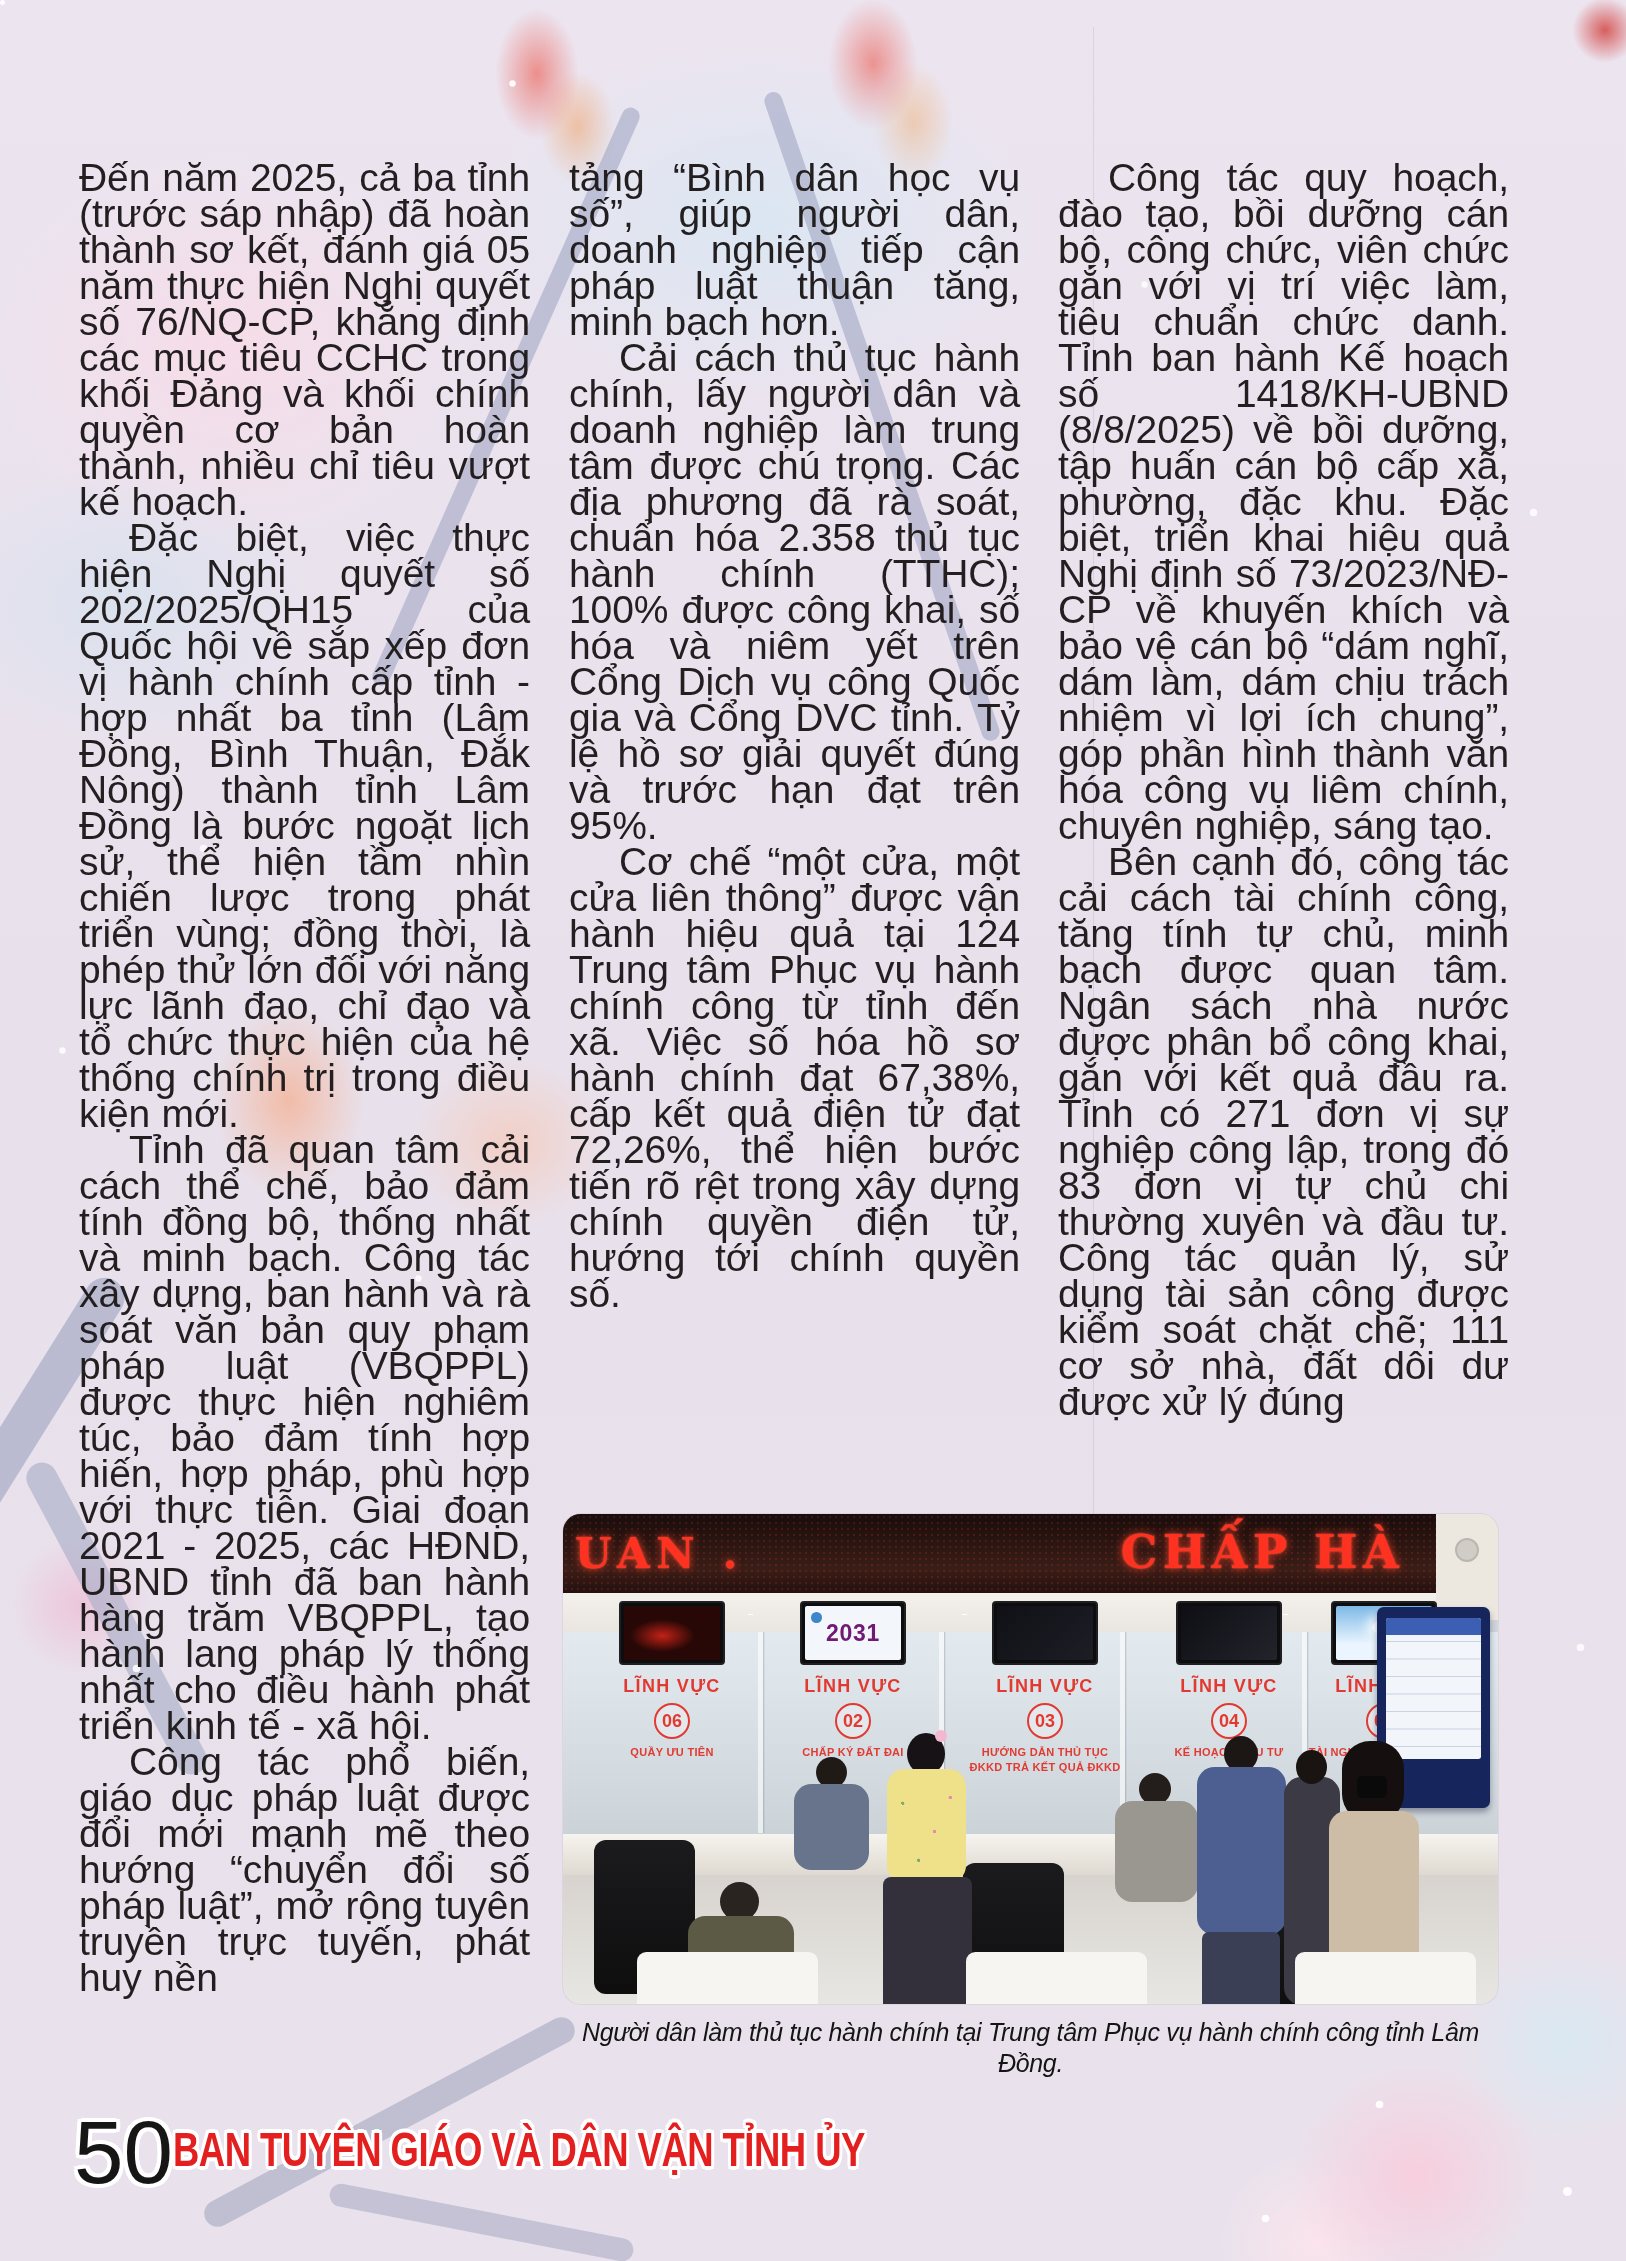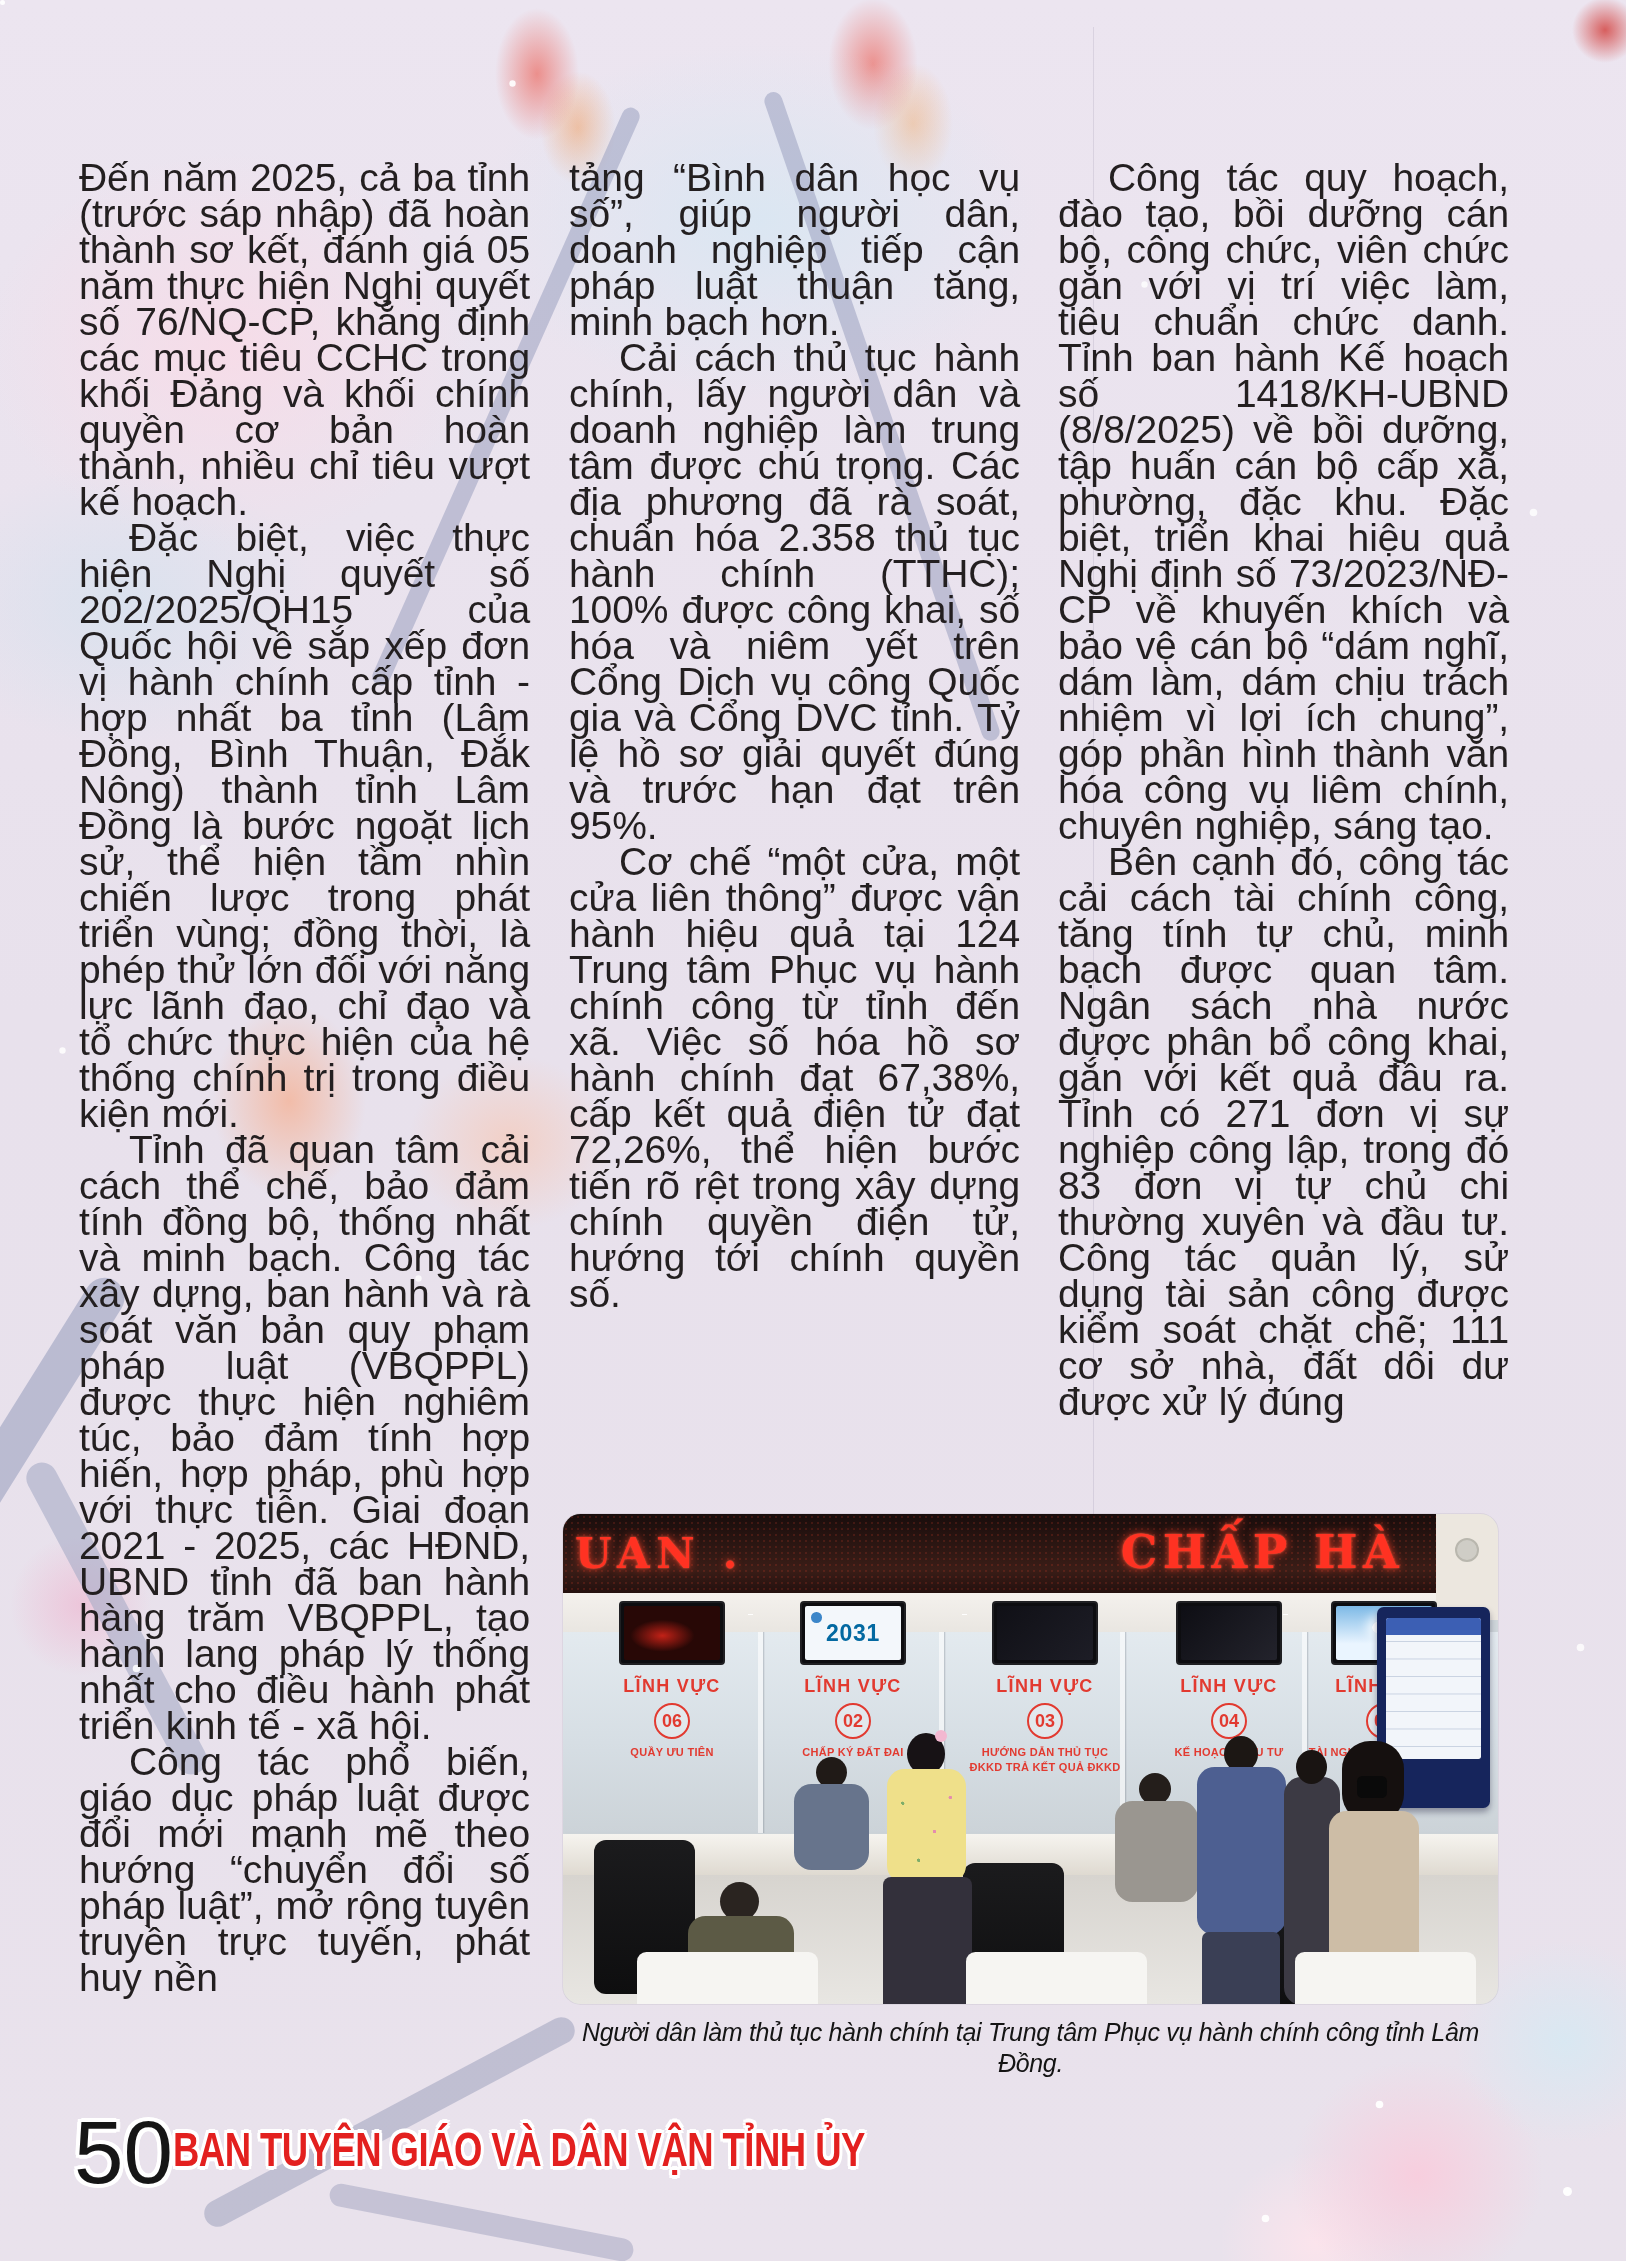--- a/index.html
+++ b/index.html
@@ -71,21 +71,21 @@
   .glass{position:absolute;left:0;top:118px;width:100%;height:201px;
     background:linear-gradient(180deg,#e3eaef 0%,#d6dee4 55%,#ccd3d8 100%);}
   .glass .mullion{position:absolute;top:0;width:4.7px;height:100%;background:rgba(255,255,255,.6);box-shadow:1.3px 0 0 rgba(90,100,110,.25);}
   .counter-band{position:absolute;left:0;top:320px;width:100%;height:42px;background:linear-gradient(180deg,#f6f4ef,#ded9d0);box-shadow:0 2.7px 4px rgba(80,75,70,.25);}
   .floor{position:absolute;left:0;top:361px;width:100%;height:129px;background:linear-gradient(180deg,#d7d4cf,#e8e6e2);}
   .module{position:absolute;top:87px;width:168px;text-align:center;}
   .tv{margin:0 auto;width:102px;height:60px;background:#0d0d10;border-radius:4px;border:2px solid #1f1f22;position:relative;overflow:hidden;}
   .tv .scr{position:absolute;inset:2.7px;border-radius:2px;}
   .scr-0{background:radial-gradient(40px 20px at 40% 55%,rgba(255,40,25,.75),rgba(40,8,6,1) 80%);}
   .scr-1{background:#f3f7fb;display:flex;align-items:center;justify-content:center;}
-  .scr-1 .num{font-size:23px;font-weight:bold;color:#0369a1;letter-spacing:0.7px;}
+  .scr-1 .num{font-size:23px;font-weight:bold;color:#701a75;letter-spacing:0.7px;}
   .scr-1 .logo{position:absolute;left:6.7px;top:6.7px;width:10.7px;height:10.7px;border-radius:50%;background:#3c86c9;}
   .scr-2{background:linear-gradient(135deg,#101016,#1d1d26);}
   .scr-3{background:linear-gradient(135deg,#0e0e14,#23232c);}
   .scr-4{background:linear-gradient(180deg,#7db9e6,#eaf5ff 70%);}
   .scr-4::after{content:"";position:absolute;left:38%;top:26%;width:23px;height:14.8px;border-radius:50%;background:rgba(255,255,255,.95);box-shadow:0 0 10.7px 5.4px rgba(255,255,255,.8);}
   .zone{margin-top:10.7px;font-size:18px;font-weight:bold;color:#e23a30;letter-spacing:1.3px;}
   .numcir{margin:6.7px auto 5.4px;width:32px;height:32px;border:2.7px solid #e23a30;border-radius:50%;
     display:flex;align-items:center;justify-content:center;font-size:18px;font-weight:bold;color:#e23a30;background:rgba(255,255,255,.25);}
   .clabel{margin:0 auto;width:158px;font-size:11px;font-weight:bold;color:#e23a30;line-height:14.8px;letter-spacing:0.3px;}
   .kiosk{position:absolute;right:8px;top:93px;width:113px;height:201px;background:#16255c;border-radius:6.7px;box-shadow:0 4px 6.7px rgba(30,30,60,.4);}

